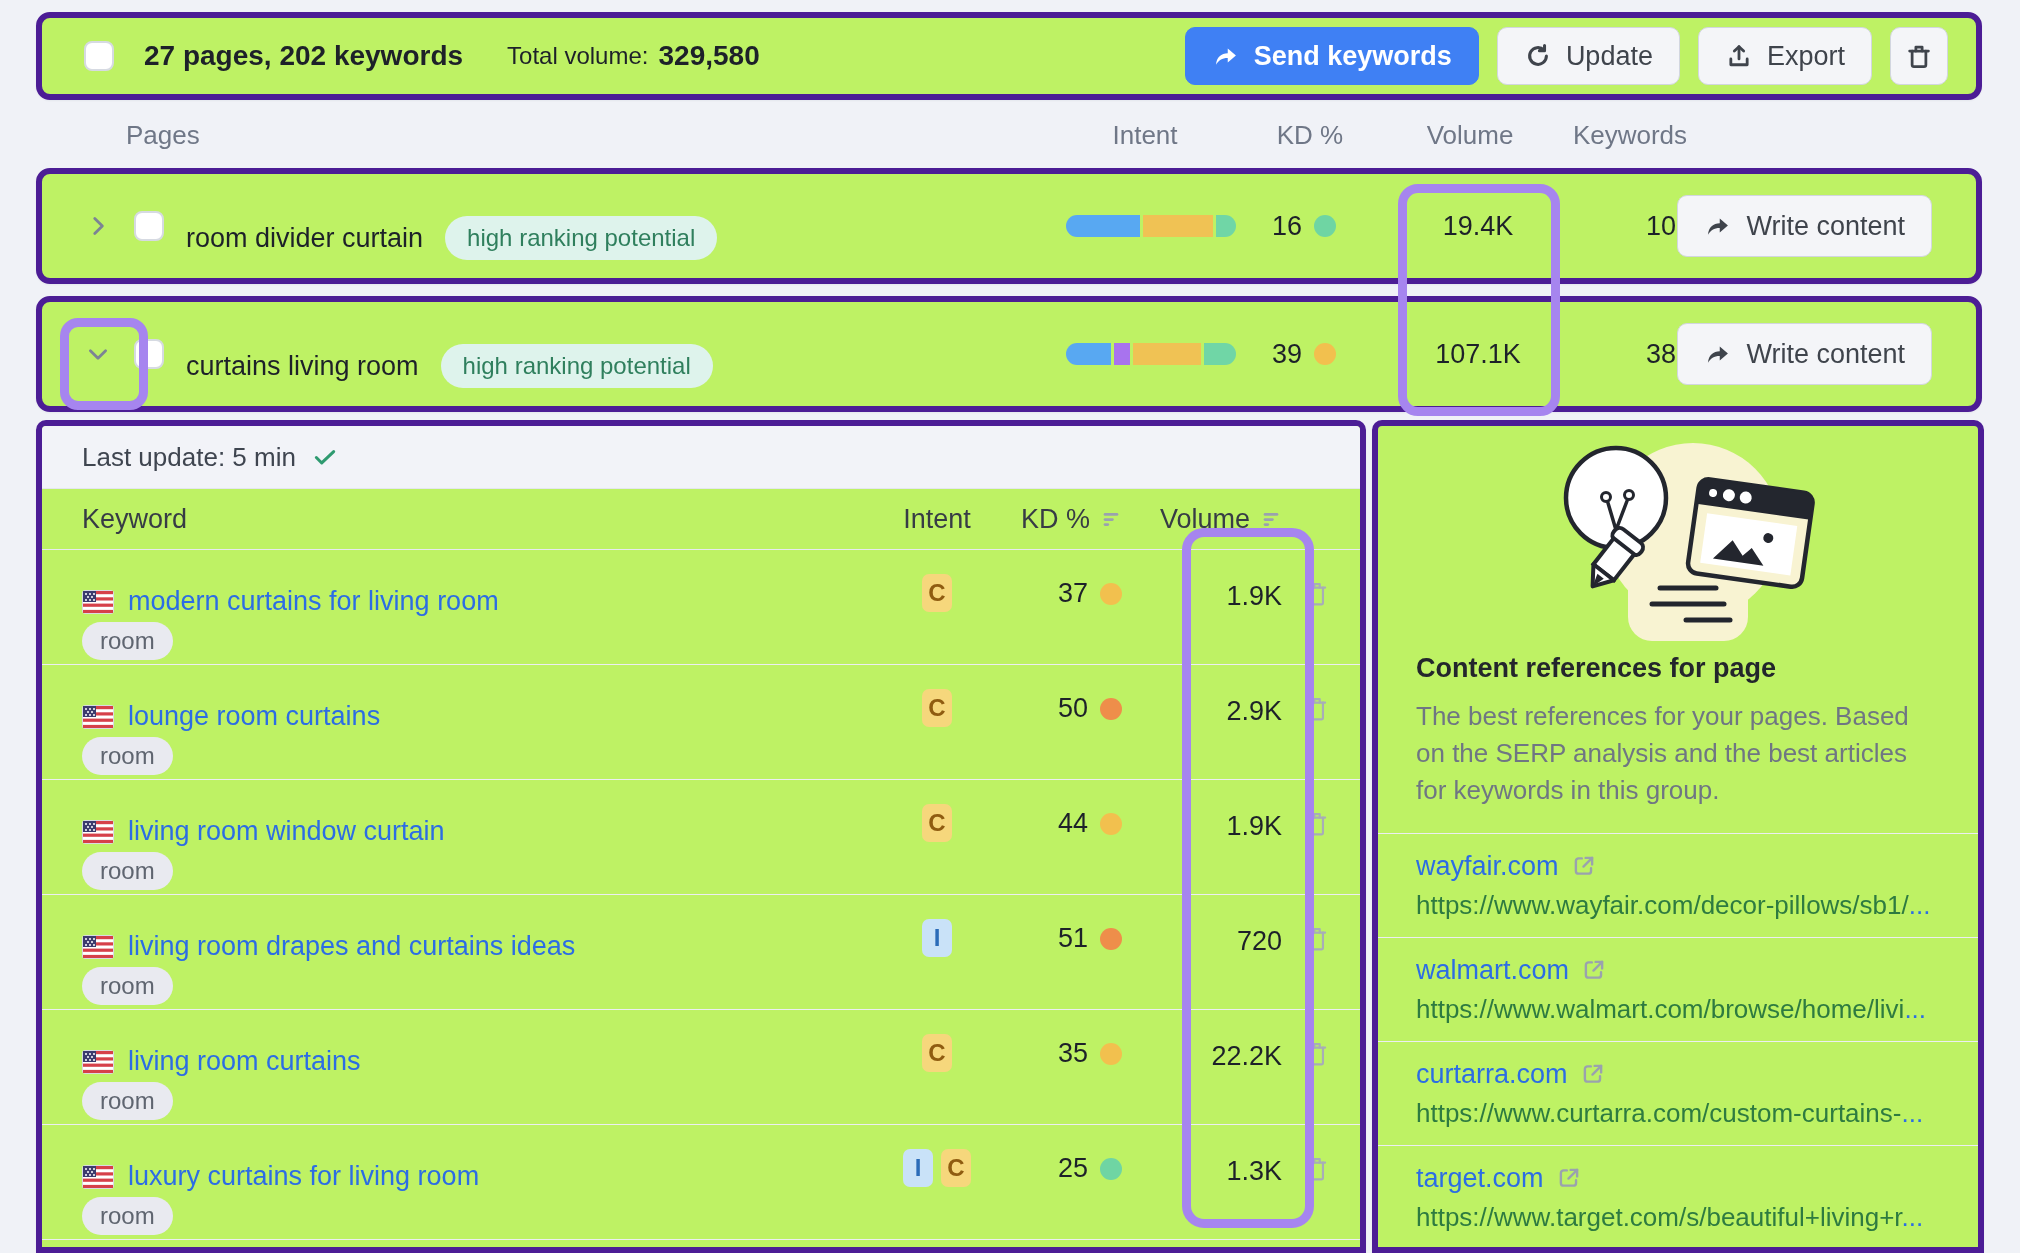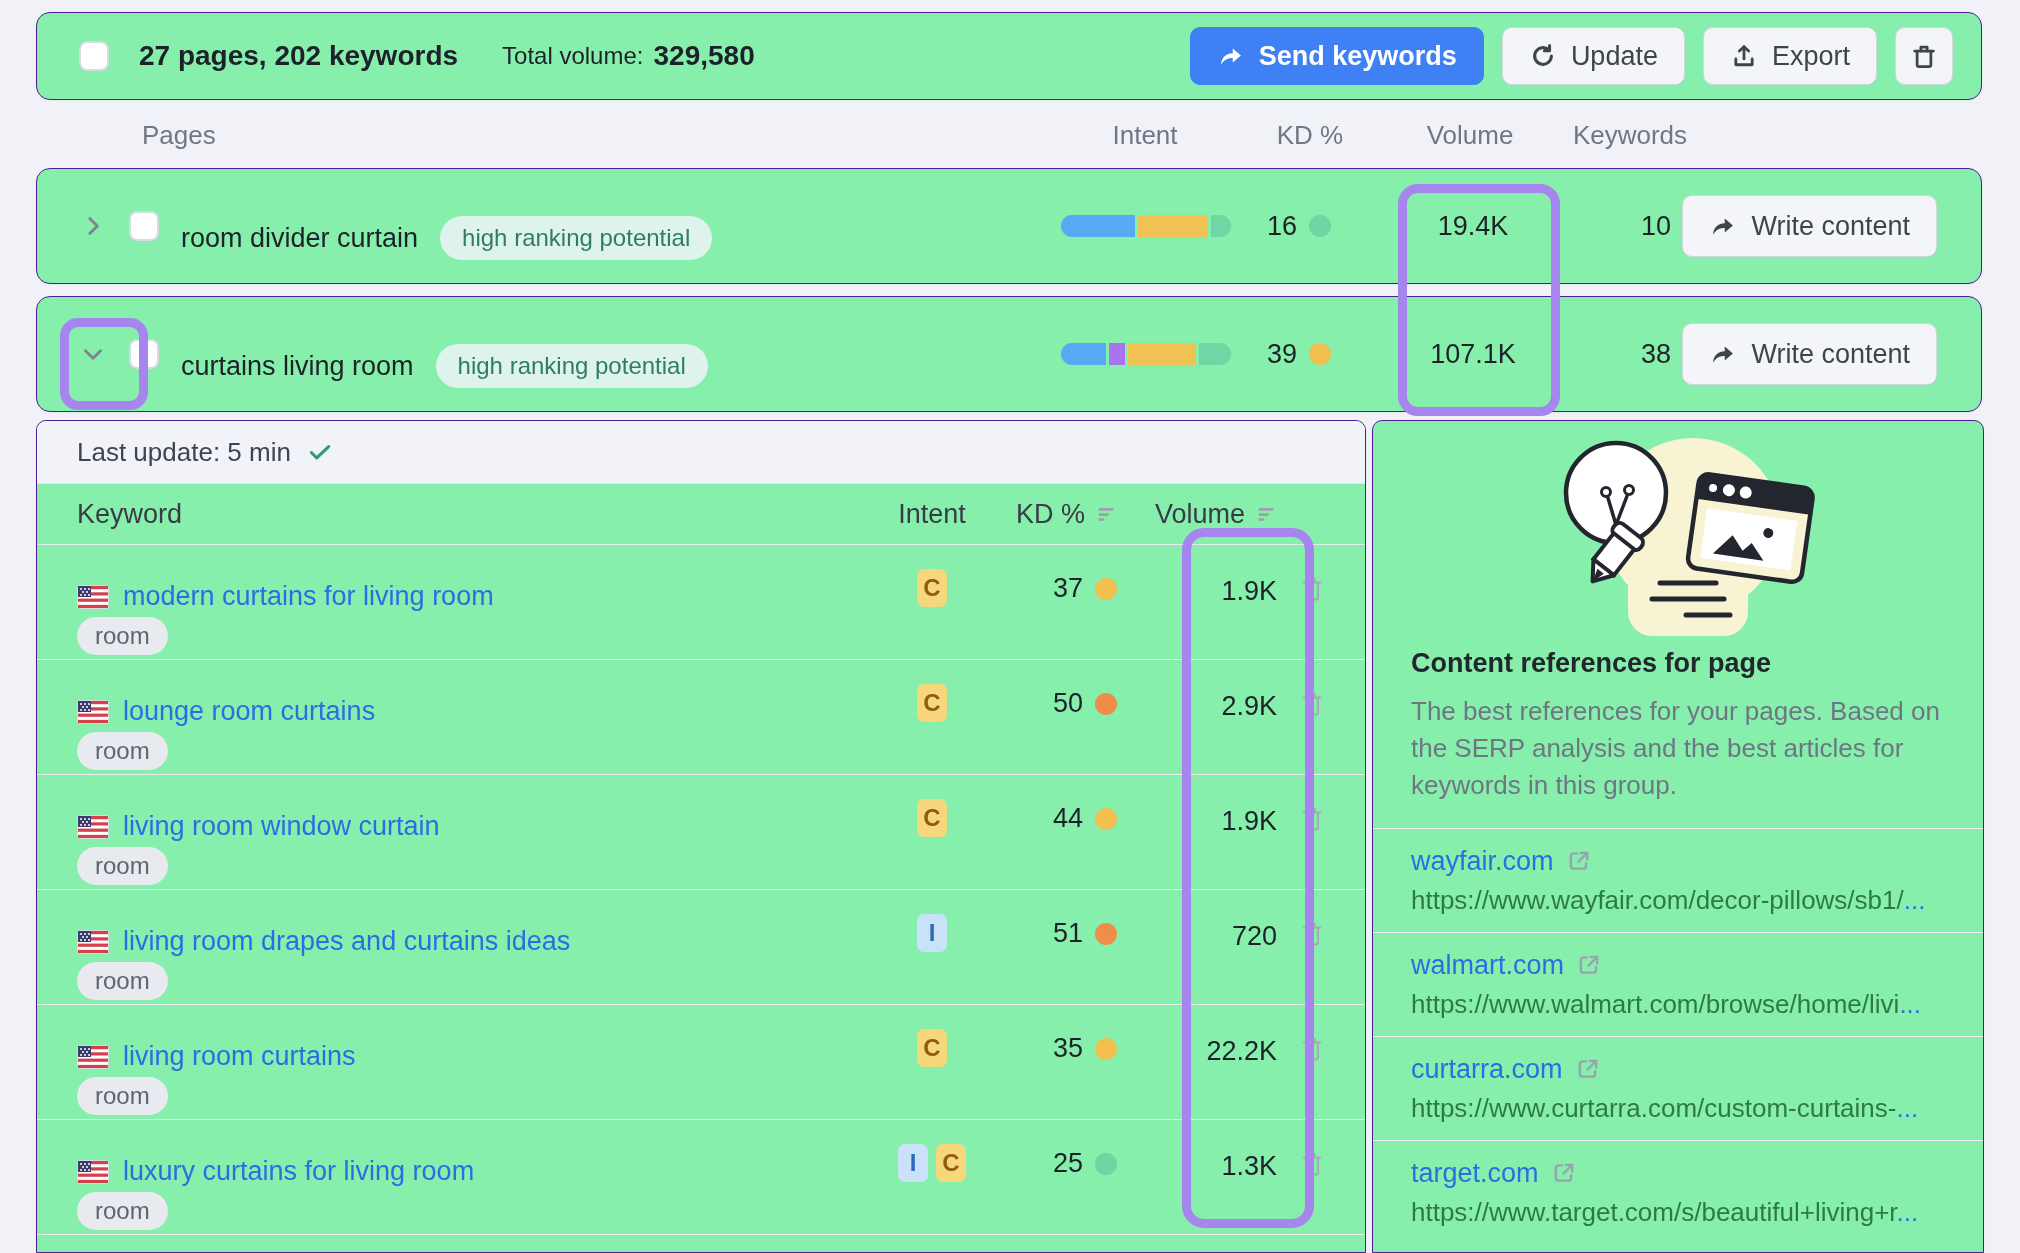--- a/index.html
+++ b/index.html
@@ -3,37 +3,37 @@
 <meta charset="utf-8">
 <style>
   html,body{margin:0;padding:0;}
   body{
     width:2020px;height:1253px;position:relative;overflow:hidden;
     background:#f0f2f7;
     font-family:"Liberation Sans","DejaVu Sans",sans-serif;
     color:#1d2129;
   }
   .card{
-    position:absolute;background:#86efac;border:1px solid #4c1d95;border-radius:14px;
+    position:absolute;background:#bef264;border:6px solid #4c1d95;border-radius:14px;
     box-shadow:0 1px 2px rgba(24,32,63,.05);box-sizing:border-box;
   }
   
   .toolbar{left:36px;top:12px;width:1946px;height:88px;display:flex;align-items:center;padding:0 28px 0 42px;}
   .checkbox{width:30px;height:30px;border:2px solid #d6dae2;border-radius:8px;background:#fff;box-sizing:border-box;flex:none;}
   .tb-summary{margin-left:30px;font-size:28px;font-weight:bold;}
   .tb-total{margin-left:44px;font-size:24px;}
   .tb-total-val{margin-left:10px;font-size:28px;font-weight:bold;}
   .tb-right{margin-left:auto;display:flex;align-items:center;gap:18px;}
   .btn{display:inline-flex;align-items:center;gap:14px;height:58px;padding:0 26px;border-radius:10px;
        font-size:27px;border:1px solid #d2d6df;background:#f4f5f8;color:#3f444c;box-sizing:border-box;cursor:pointer;}
   .btn-primary{background:#3f80f4;border-color:#3f80f4;color:#fff;font-weight:bold;margin-left:48px;}
   .btn-icononly{width:58px;padding:0;justify-content:center;}
   
   .col-head{position:absolute;top:120px;font-size:26px;color:#6f7787;}
-  .ch-pages{left:142px;}
+  .ch-pages{left:126px;}
   .ch-intent{left:1060px;width:170px;text-align:center;}
   .ch-kd{left:1245px;width:130px;text-align:center;}
   .ch-volume{left:1398px;width:144px;text-align:center;}
   .ch-keywords{left:1555px;width:150px;text-align:center;}
   
   .page-row{left:36px;width:1946px;height:116px;}
   .row1{top:168px;} .row2{top:296px;}
   .chevron-btn{position:absolute;left:34px;top:50%;transform:translateY(-50%);width:44px;height:44px;
                display:flex;align-items:center;justify-content:center;background:none;border:none;cursor:pointer;}
   .row-checkbox{position:absolute;left:92px;top:50%;transform:translateY(-50%);}

